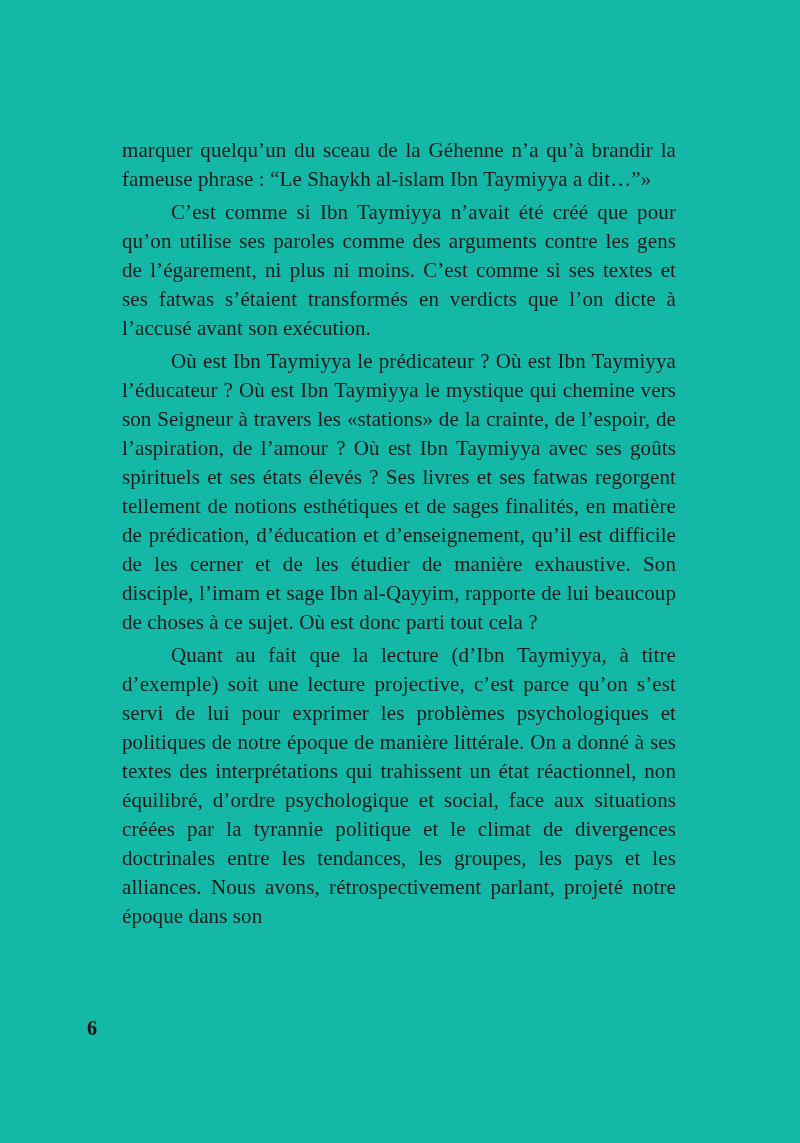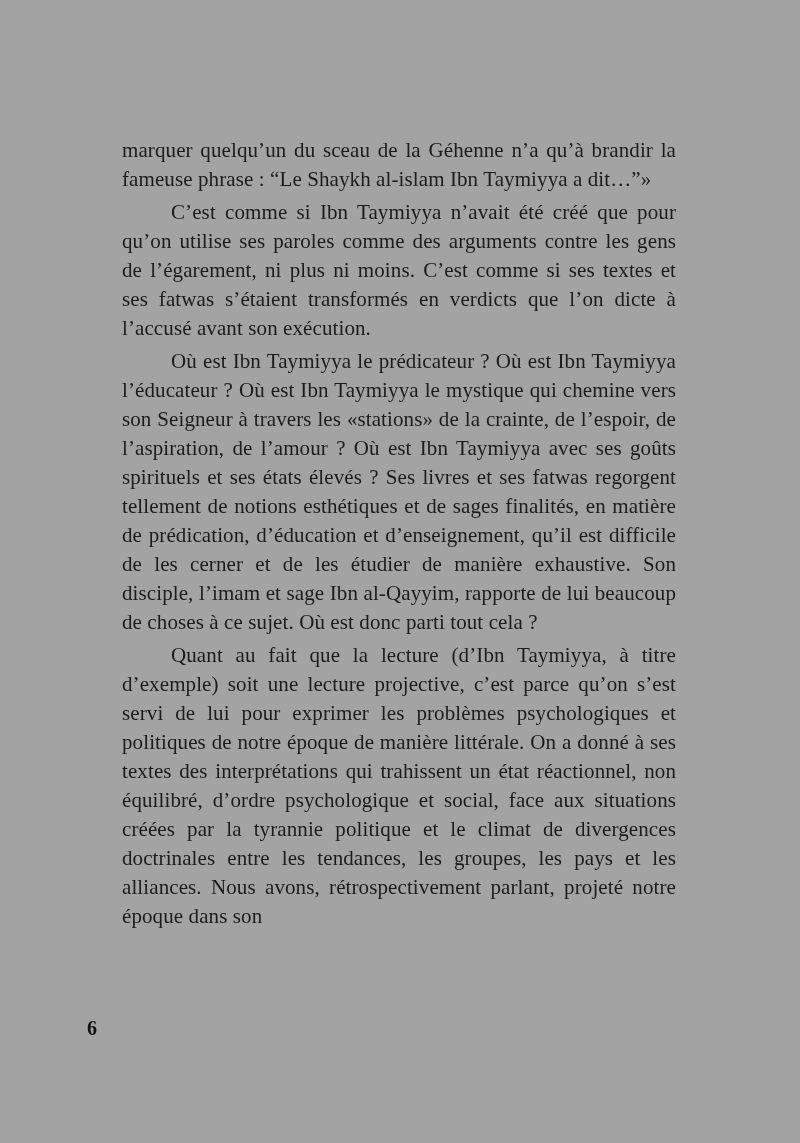--- a/index.html
+++ b/index.html
@@ -5,21 +5,21 @@
     * { box-sizing: border-box; }
     html, body {
       margin: 0;
       padding: 0;
       background: #ffffff;
     }
     .book-page {
       position: relative;
       width: 800px;
       height: 1143px;
-      background: #a3a3a3;
+      background: #14b8a6;
       overflow: hidden;
       font-family: "Liberation Serif", "DejaVu Serif", serif;
       color: #1c1c1c;
     }
     .text-block {
       position: absolute;
       left: 122px;
       top: 136px;
       width: 554px;
       font-size: 21px;

